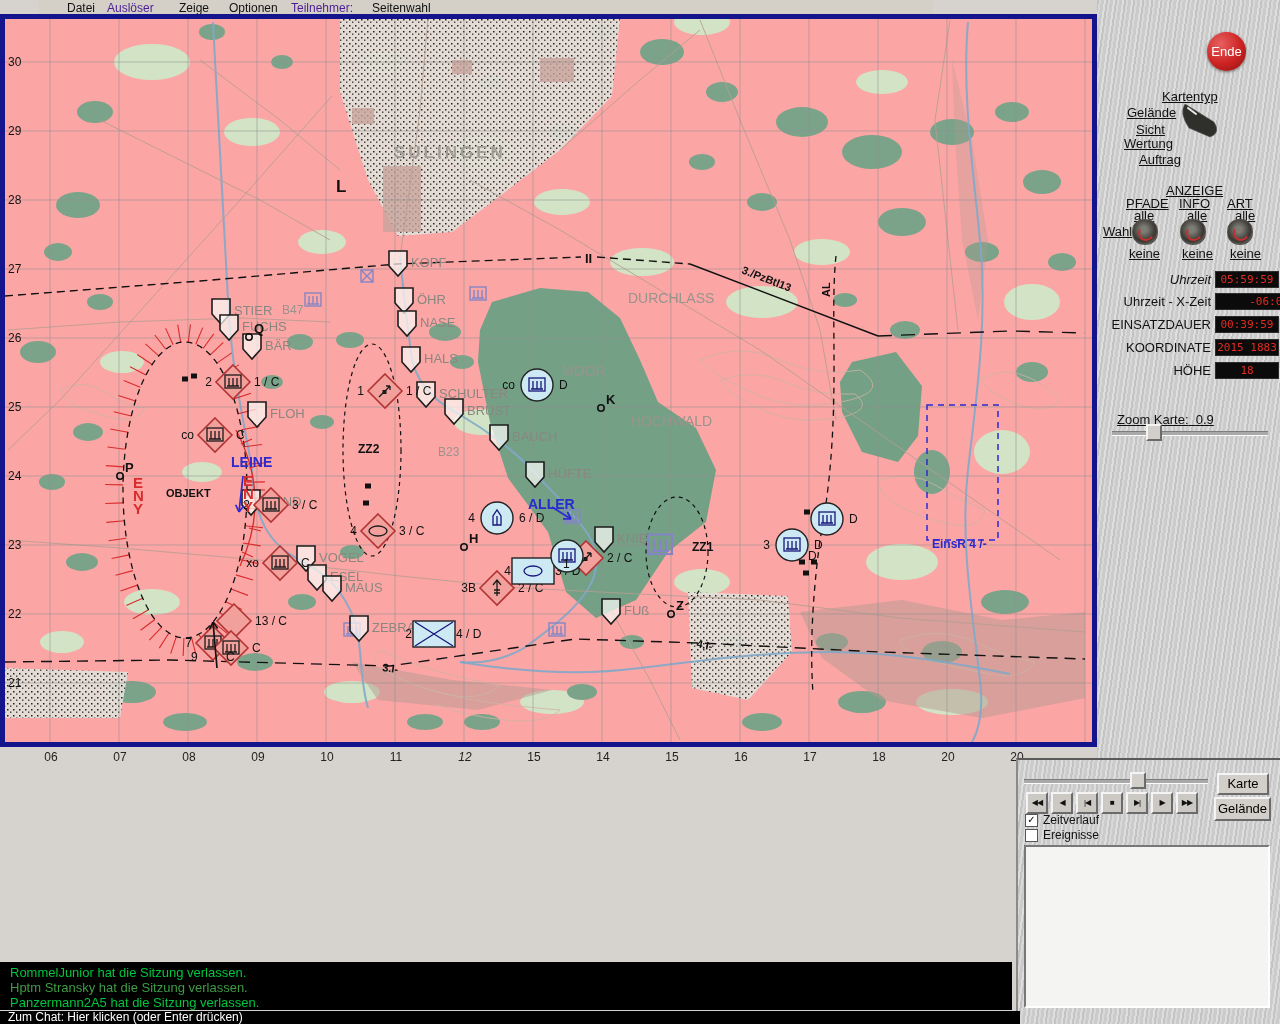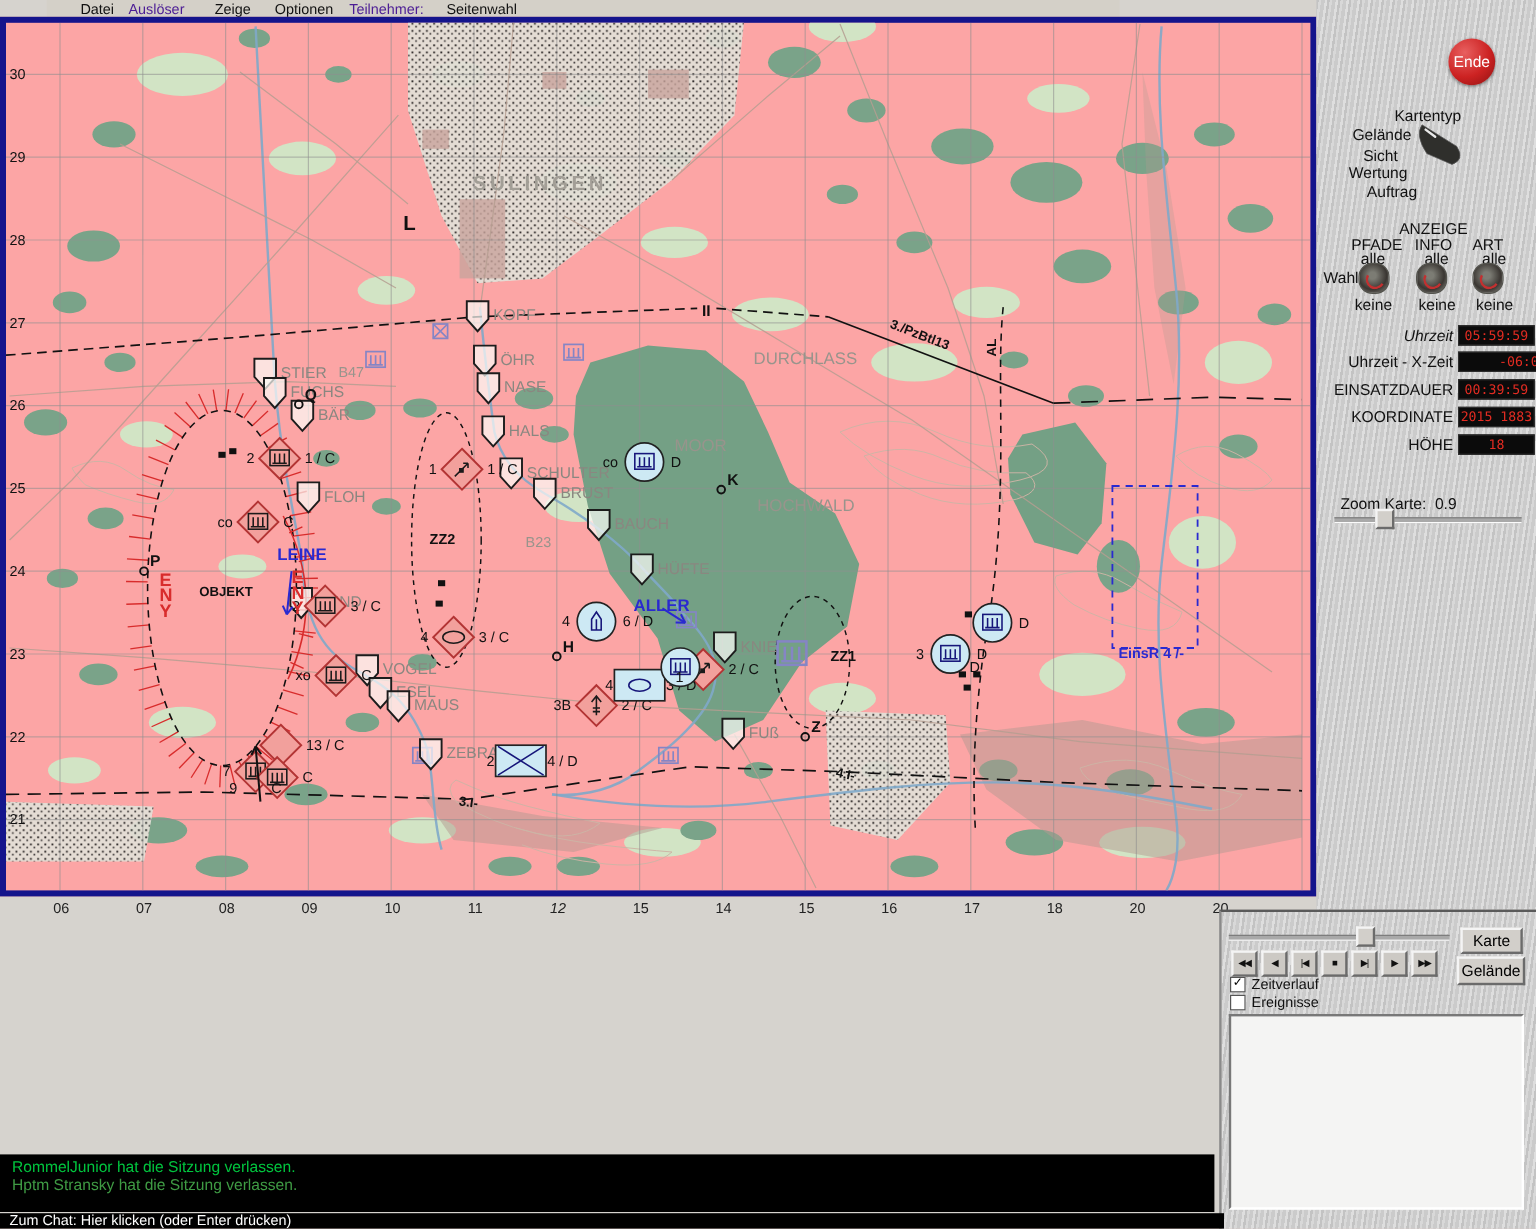--- a/index.html
+++ b/index.html
@@ -14,21 +14,21 @@
   
   #map-frame{position:absolute;left:0;top:14px;width:1087px;height:723px;
              border:5px solid #14148c;background:#fca5a5;}
   #map-frame svg{display:block;}
   
   .gx{position:absolute;top:750px;width:20px;text-align:center;font-size:12px;color:#222;}
   
   #right-panel{position:absolute;left:1097px;top:0;width:183px;height:758px;}
   #bottom-panel{position:absolute;left:1016px;top:758px;width:264px;height:324px;
                 border-top:2px solid #5a5a5a;border-left:2px solid #8a8a8a;box-sizing:border-box;}
-  .rp-label{position:absolute;font-size:13px;color:#111;white-space:nowrap;}
+  .rp-label{position:absolute;font-size:13px;color:#111;white-space:nowrap;text-decoration:underline;}
   .ende{position:absolute;left:110px;top:32px;width:39px;height:39px;border-radius:50%;
         background:radial-gradient(circle at 35% 30%,#e86060,#cc2222 55%,#8c1111);
         color:#fff;font-size:13px;text-align:center;line-height:39px;cursor:pointer;
         box-shadow:0 1px 3px rgba(0,0,0,.5);}
   .knob{position:absolute;width:26px;height:26px;border-radius:45%;
         background:radial-gradient(circle at 45% 40%,#7c7c74 15%,#3a3632 60%,#8f8f87);
         border:1px solid #54544e;box-sizing:border-box;cursor:pointer;}
   .knob::after{content:"";position:absolute;left:5px;top:5px;width:12px;height:12px;
         border:2.6px solid transparent;border-left-color:#c23030;border-bottom-color:#c23030;
         border-radius:50%;transform:rotate(-15deg);}
@@ -681,14 +681,15 @@
         <div class="cb"></div>
         <span>Ereignisse</span>
       </div>
     </div>
   <div class="listbox"></div>
 </div>
 
 <div id="chat-box">
     <div style="color: rgb(0, 197, 62);">RommelJunior hat die Sitzung verlassen.</div>
     <div style="color: rgb(63, 155, 68);">Hptm Stransky hat die Sitzung verlassen.</div>
+    <div style="color: rgb(0, 197, 62);">Panzermann2A5 hat die Sitzung verlassen.</div>
   </div>
 <div id="chat-input">Zum Chat: Hier klicken (oder Enter drücken)</div>
 
 </body></html>

